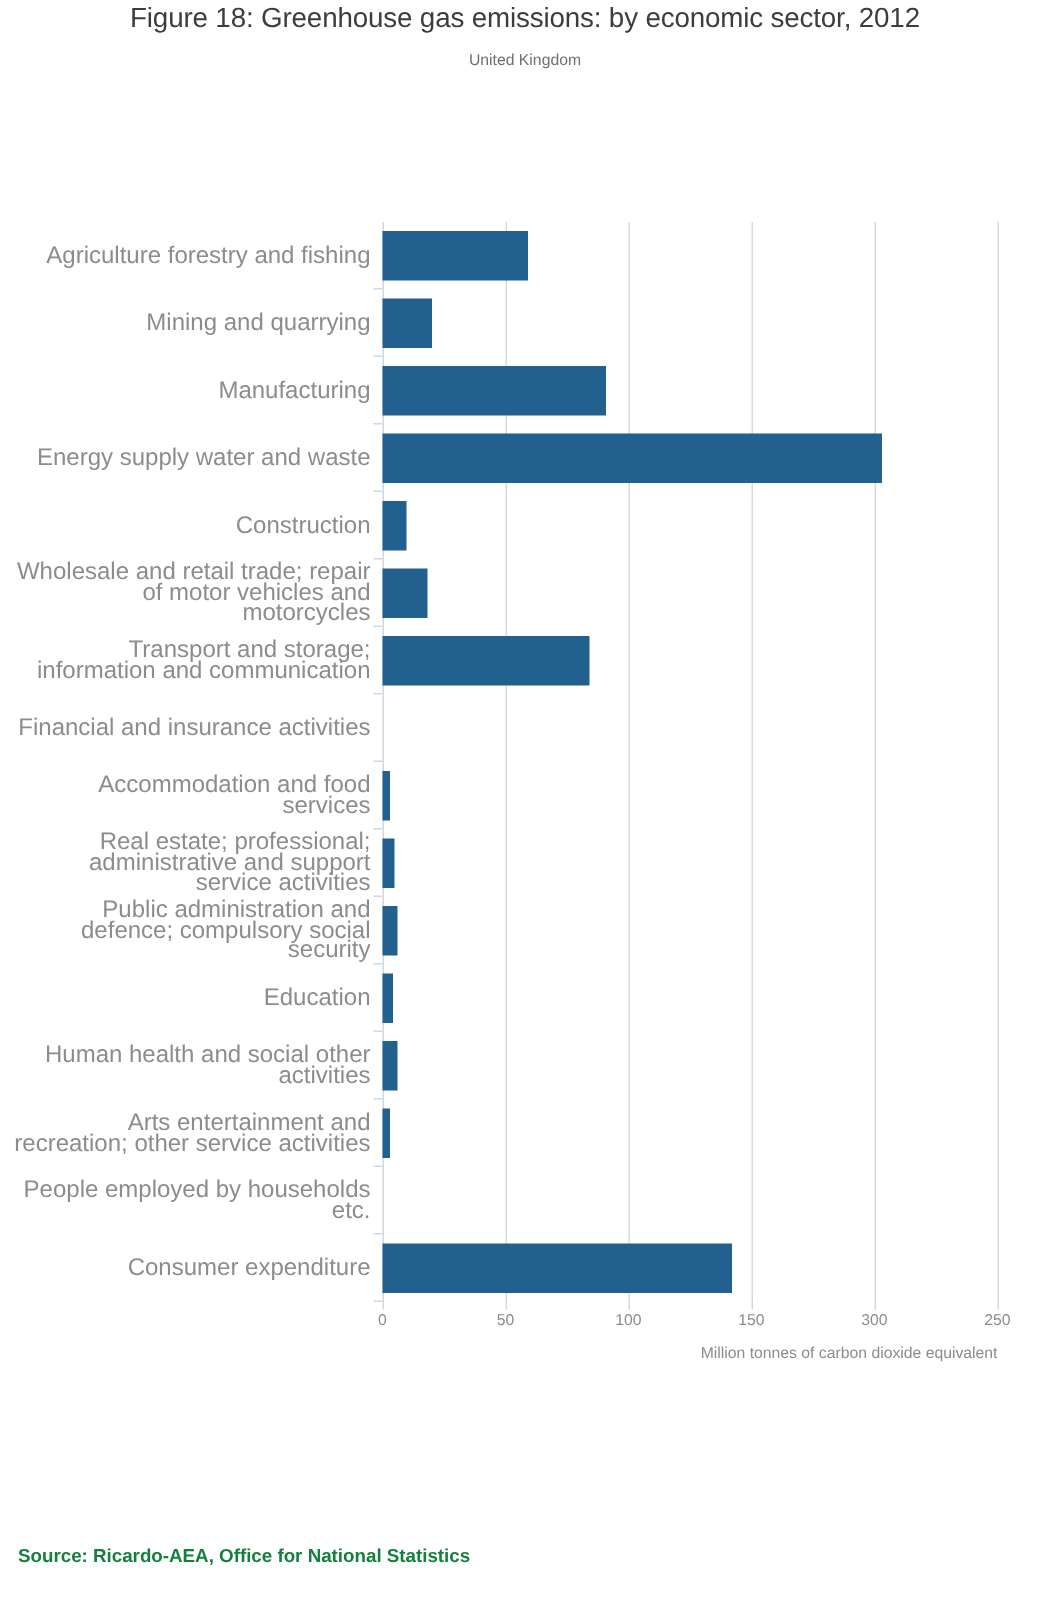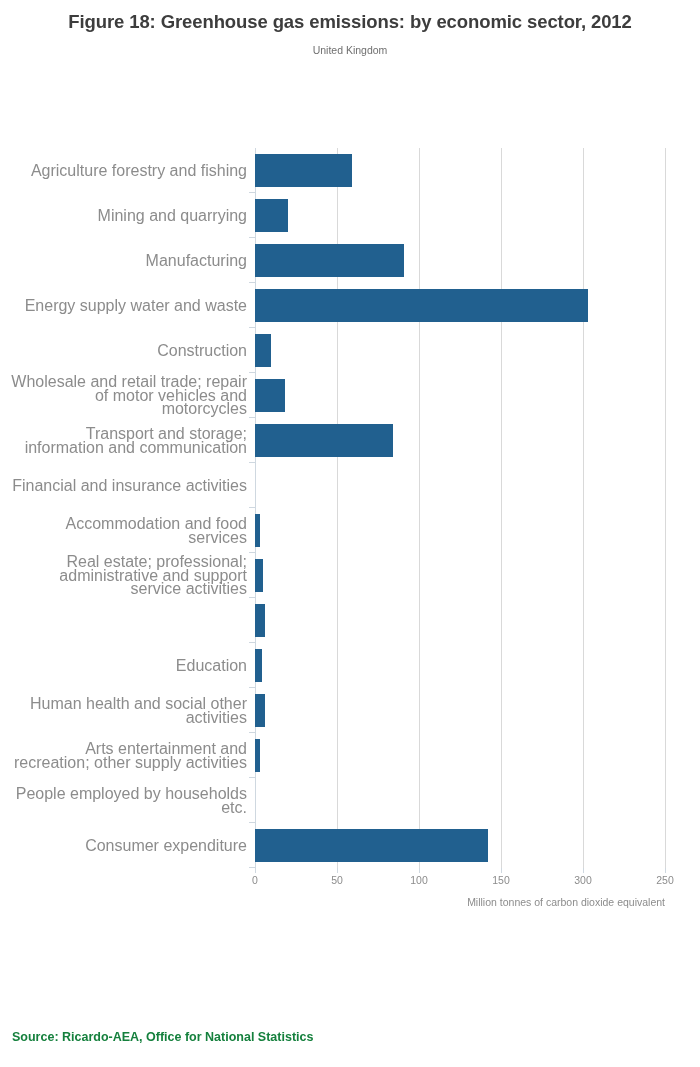--- a/index.html
+++ b/index.html
@@ -13,24 +13,24 @@
     font-family: "Liberation Sans", sans-serif;
     color: #5a5a5a;
     overflow: hidden;
     position: relative;
   }
 
   
   .chart-title {
     text-align: center;
     font-size: 18.5px;
-    font-weight: 700;
+    font-weight: 400;
     color: #3d3d3d;
     margin: 0;
-    padding-top: 11px;
+    padding-top: 1px;
     letter-spacing: -0.1px;
   }
   .chart-subtitle {
     text-align: center;
     font-size: 10.5px;
     font-weight: 400;
     color: #6f6f6f;
     margin: 0;
     padding-top: 11px;
   }
@@ -231,41 +231,42 @@
         </div>
       </div>
       <div class="row">
         <div class="row-label">Real estate; professional; administrative and support service activities</div>
         <div class="row-tick"></div>
         <div class="bar-track">
           <div class="bar" title="Real estate; professional; administrative and support service activities: 5" style="width: 8.2px; background: rgb(33, 96, 143);"></div>
         </div>
       </div>
       <div class="row">
+        <div class="row-label">Public administration and defence; compulsory social security</div>
         <div class="row-tick"></div>
         <div class="bar-track">
           <div class="bar" title="Public administration and defence; compulsory social security: 6" style="width: 9.84px; background: rgb(33, 96, 143);"></div>
         </div>
       </div>
       <div class="row">
         <div class="row-label">Education</div>
         <div class="row-tick"></div>
         <div class="bar-track">
           <div class="bar" title="Education: 4" style="width: 6.56px; background: rgb(33, 96, 143);"></div>
         </div>
       </div>
       <div class="row">
         <div class="row-label">Human health and social other activities</div>
         <div class="row-tick"></div>
         <div class="bar-track">
           <div class="bar" title="Human health and social work activities: 6" style="width: 9.84px; background: rgb(33, 96, 143);"></div>
         </div>
       </div>
       <div class="row">
-        <div class="row-label">Arts entertainment and recreation; other supply activities</div>
+        <div class="row-label">Arts entertainment and recreation; other service activities</div>
         <div class="row-tick"></div>
         <div class="bar-track">
           <div class="bar" title="Arts entertainment and recreation; other service activities: 3" style="width: 4.92px; background: rgb(33, 96, 143);"></div>
         </div>
       </div>
       <div class="row">
         <div class="row-label">People employed by households etc.</div>
         <div class="row-tick"></div>
         <div class="bar-track"></div>
       </div>

